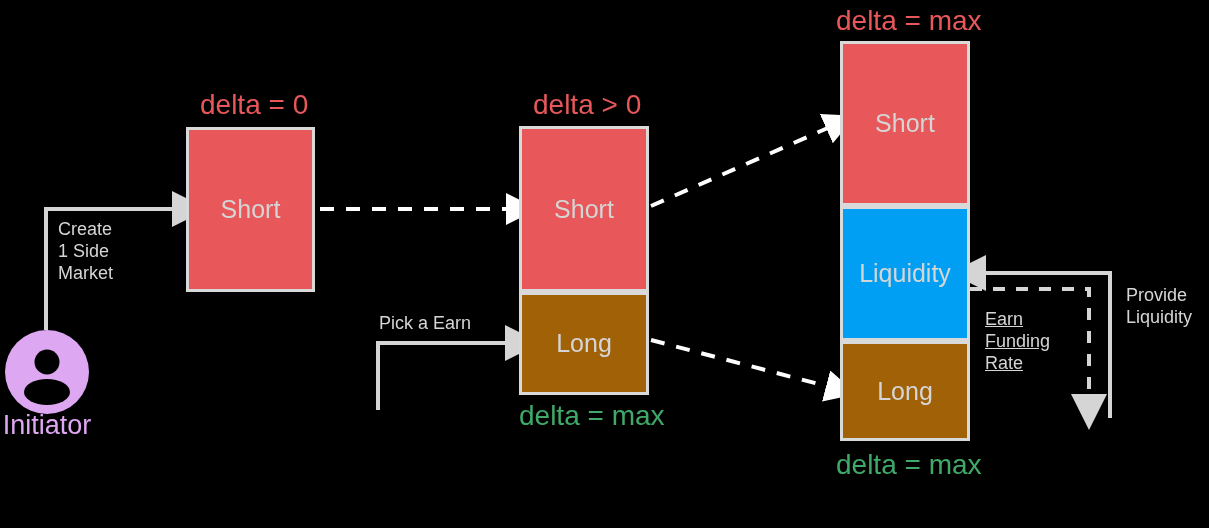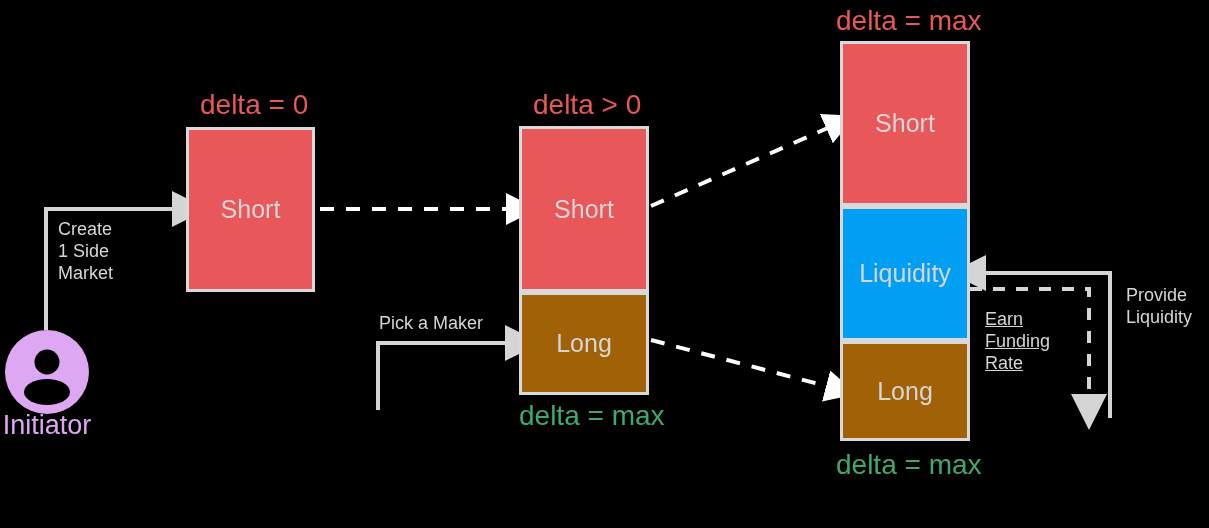--- a/index.html
+++ b/index.html
@@ -133,21 +133,21 @@
   <div class="box green" style="left:840px; top:341px; width:130px; height:100px;">
     <span>Long</span>
   </div>
 
   <div class="delta-label delta-green" style="left:836px; top:449px;">delta = max</div>
 
   <div class="edge-label" style="left:58px; top:218px;">Create
 1 Side
 Market</div>
 
-  <div class="edge-label" style="left:379px; top:312px;">Pick a Maker</div>
+  <div class="edge-label" style="left:379px; top:312px;">Pick a Earn</div>
 
   <div class="edge-label" style="left:1126px; top:284px;">Provide
 Liquidity</div>
 
   <div class="edge-label right-align" style="left:985px; top:308px; width:84px;">Earn
 Funding
 Rate</div>
 
   <div class="actor" style="left:5px; top:330px; width:84px; height:84px;">
     <svg class="avatar" viewBox="0 0 84 84" xmlns="http://www.w3.org/2000/svg">

